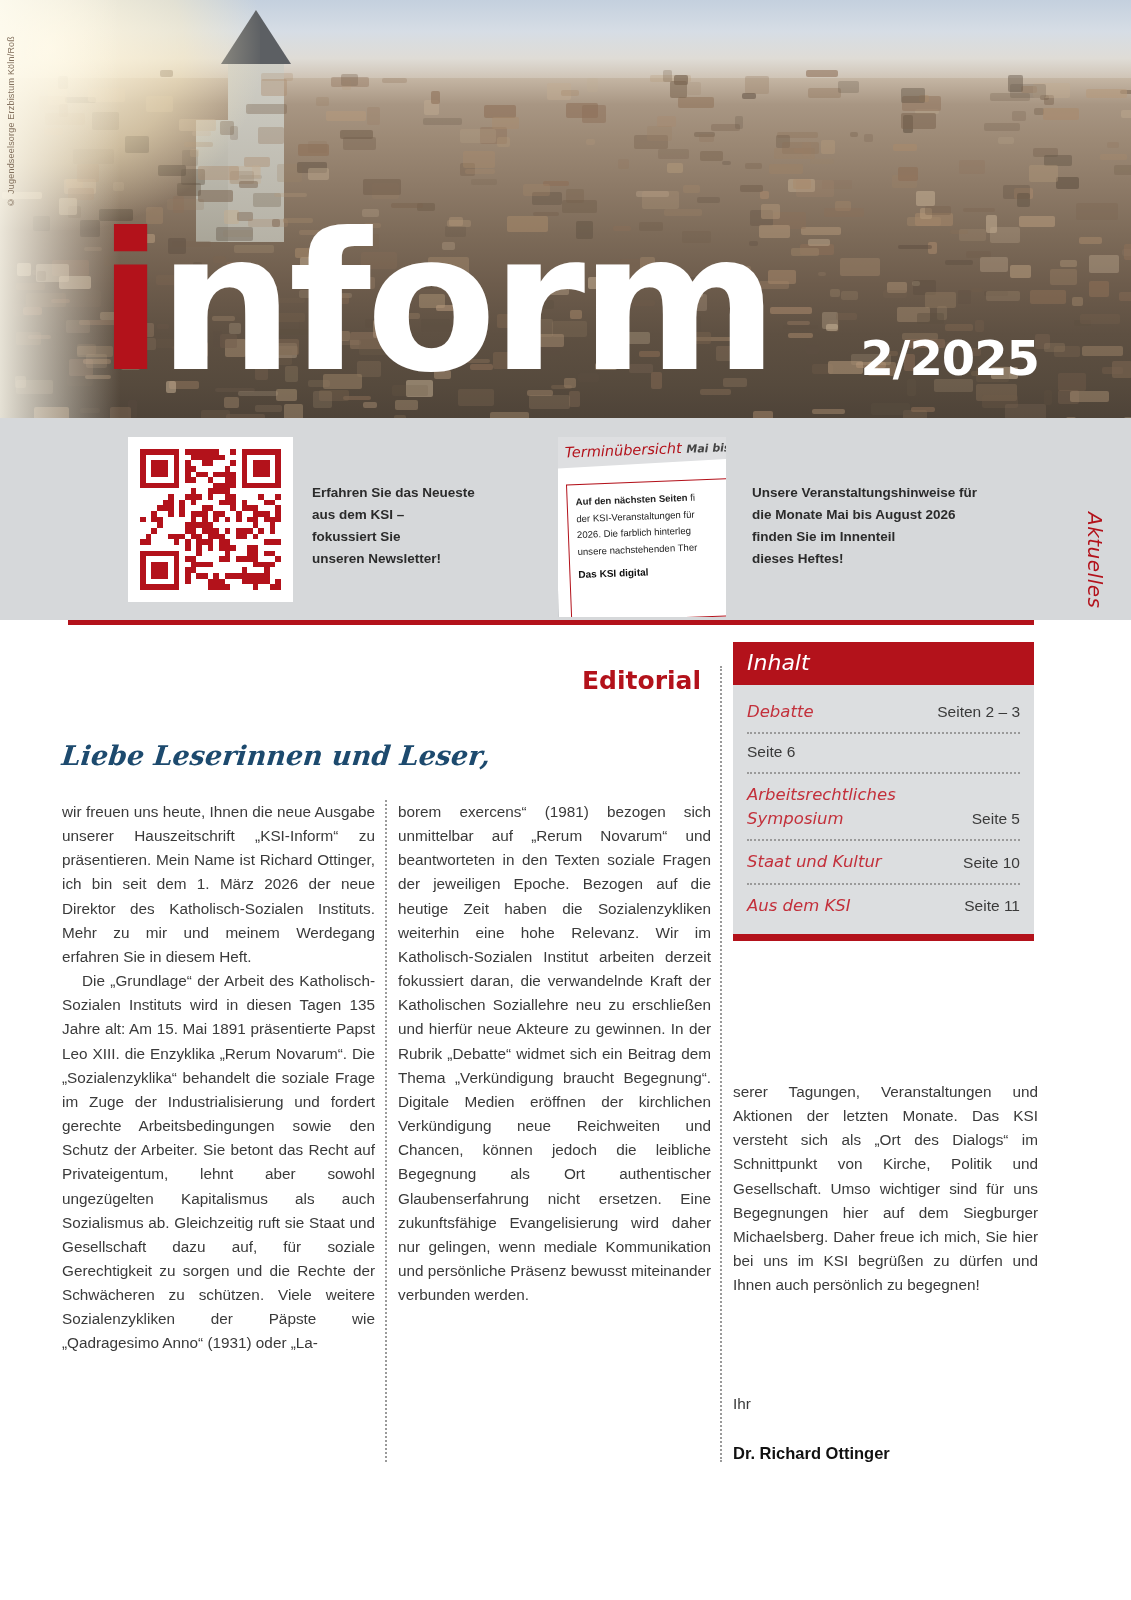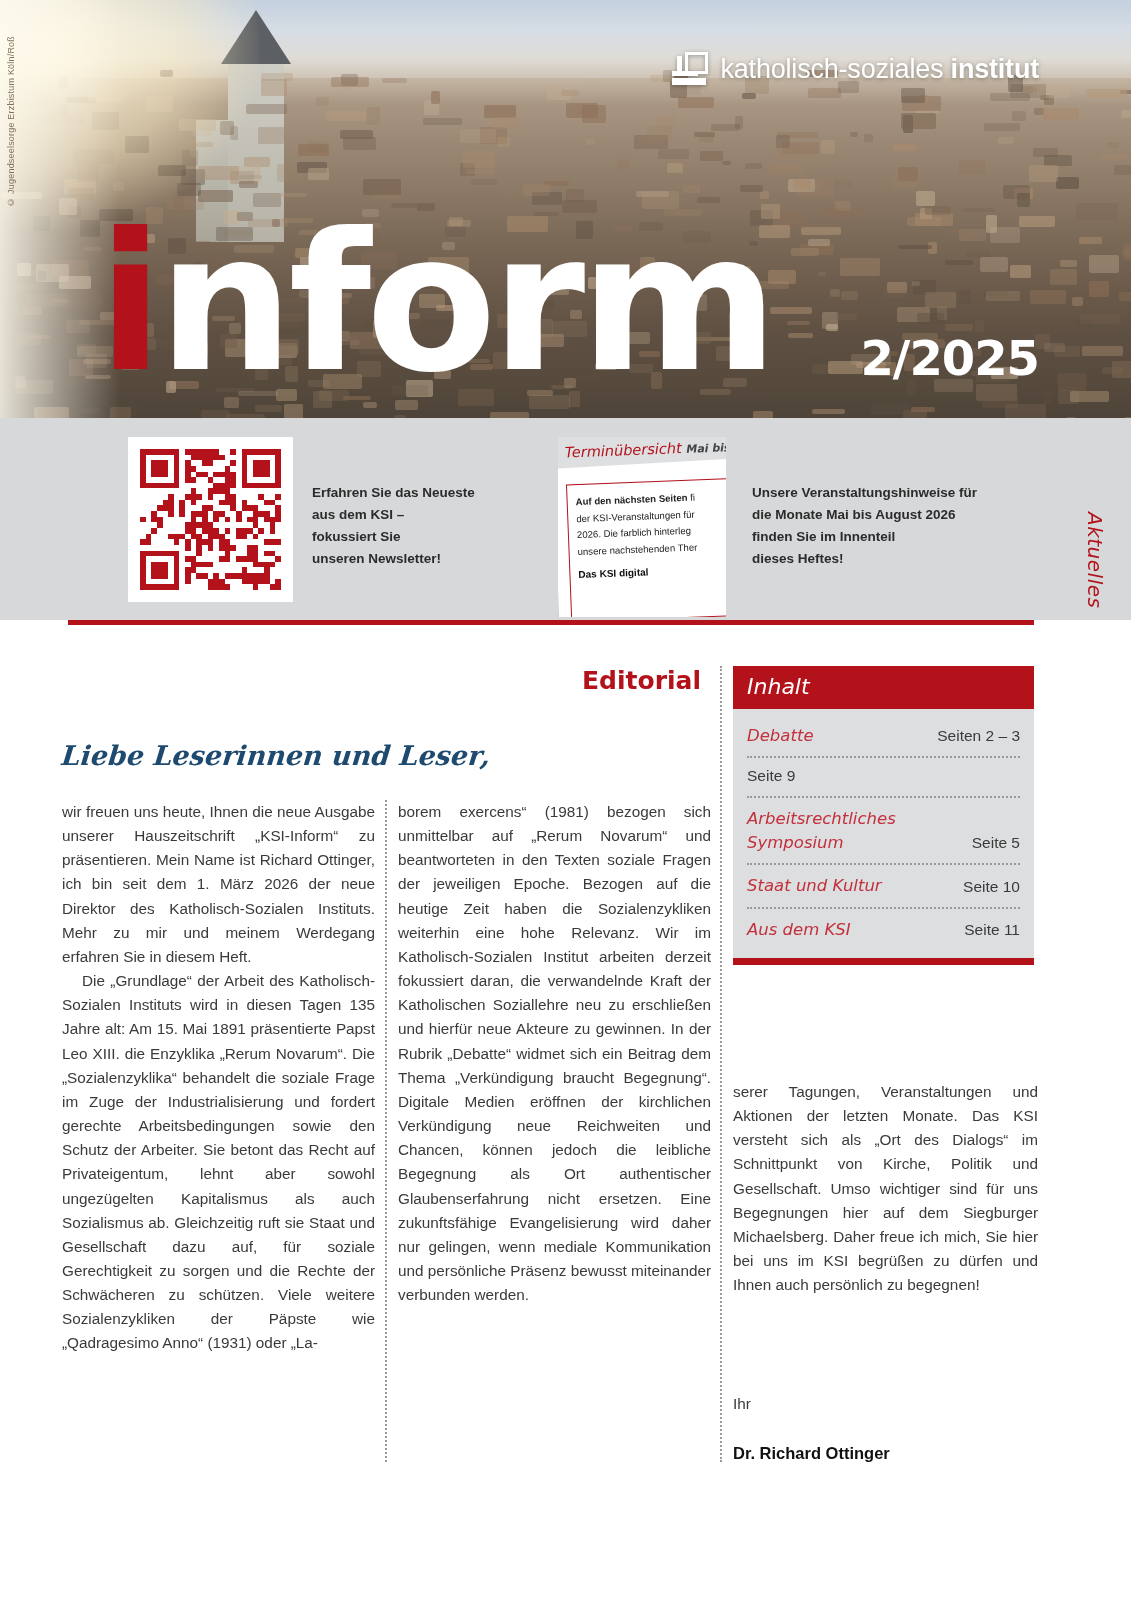--- a/index.html
+++ b/index.html
@@ -178,21 +178,21 @@
   #vr1 { left:385px; top:800px; height:662px; }
   #vr2 { left:720px; top:666px; height:796px; }
 
   .ihr { position:absolute; left:733px; top:1395px; font-size:15.3px; color:#3a3a3a; }
   .signature {
     position:absolute; left:733px; top:1444px;
     font-size:16.5px; font-weight:bold; color:#111;
   }
 
   
-  .inhalt { position:absolute; left:733px; top:666px; width:301px; }
+  .inhalt { position:absolute; left:733px; top:642px; width:301px; }
   .inhalt-head {
     background:#B3121B; color:#fff; font-size:22px; font-style:italic;
     padding:8px 14px 10px 14px; font-family:"DejaVu Sans", sans-serif;
   }
   .inhalt-body { background:#dcdee0; padding:6px 14px 8px 14px; }
   .toc-row {
     display:flex; justify-content:space-between; align-items:flex-end;
     padding:9px 0 9px 0; gap:8px;
   }
   .toc-row + .toc-row { border-top:2px dotted #9a9a9a; }
@@ -672,29 +672,20 @@
         <div class="hero-tex" style="left: 670.349px; top: 80.7968px; width: 16.9257px; height: 17.1775px; background: rgb(122, 100, 80); opacity: 0.57;"></div>
         <div class="hero-tex" style="left: 177.015px; top: 341.646px; width: 31.3772px; height: 15.7325px; background: rgb(169, 138, 108); opacity: 0.51;"></div>
         <div class="hero-tex" style="left: 1009.51px; top: 84.0371px; width: 36.4955px; height: 14.0522px; background: rgb(93, 79, 65); opacity: 0.24;"></div>
         <div class="hero-tex" style="left: 1030.25px; top: 290.122px; width: 35.7079px; height: 13.8899px; background: rgb(141, 111, 87); opacity: 0.51;"></div>
       </div>
     <div class="hero-glow"></div>
     <div class="hero-left-fade"></div>
     <div class="photo-credit">© Jugendseelsorge Erzbistum Köln/Roß</div>
   </div>
 
-  <div class="logo-wrap">
-    <div class="logo-mark">
-      <div class="lm-box"></div>
-      <div class="lm-stem"></div>
-      <div class="lm-bar1"></div>
-      <div class="lm-bar2"></div>
-    </div>
-    <div class="logo-text"><span>katholisch-soziales </span><span class="bold">institut</span></div>
-  </div>
 
   <div class="masthead"><span class="mi">i</span><span class="mrest">nform</span></div>
   <div class="issue">2/2025</div>
 
   <div class="banner"></div>
   <div class="banner-rule"></div>
   <div class="aktuelles">Aktuelles</div>
 
   <div class="qr-card">
     <div class="qr-grid" id="qr-grid">
@@ -1370,21 +1361,21 @@
   <div class="signature">Dr. Richard Ottinger</div>
 
   <div class="inhalt">
     <div class="inhalt-head">Inhalt</div>
     <div class="inhalt-body" id="toc-body">
         <div class="toc-row">
           <div class="toc-title">Debatte</div>
           <div class="toc-page">Seiten 2 – 3</div>
         </div>
         <div class="toc-row">
-          <div class="toc-page">Seite 9</div>
+          <div class="toc-page">Seite 6</div>
         </div>
         <div class="toc-row">
           <div class="toc-title">Arbeitsrechtliches
 Symposium</div>
           <div class="toc-page">Seite 5</div>
         </div>
         <div class="toc-row">
           <div class="toc-title">Staat und Kultur</div>
           <div class="toc-page">Seite 10</div>
         </div>

